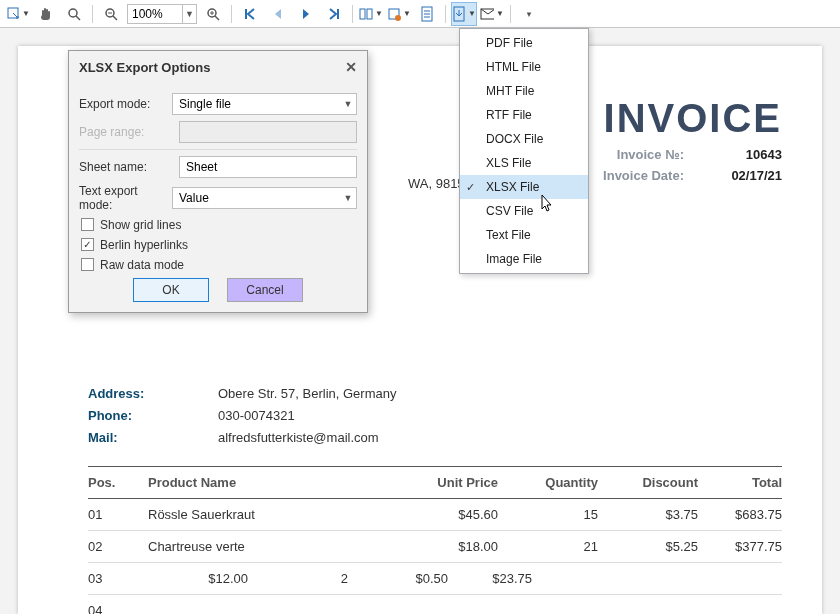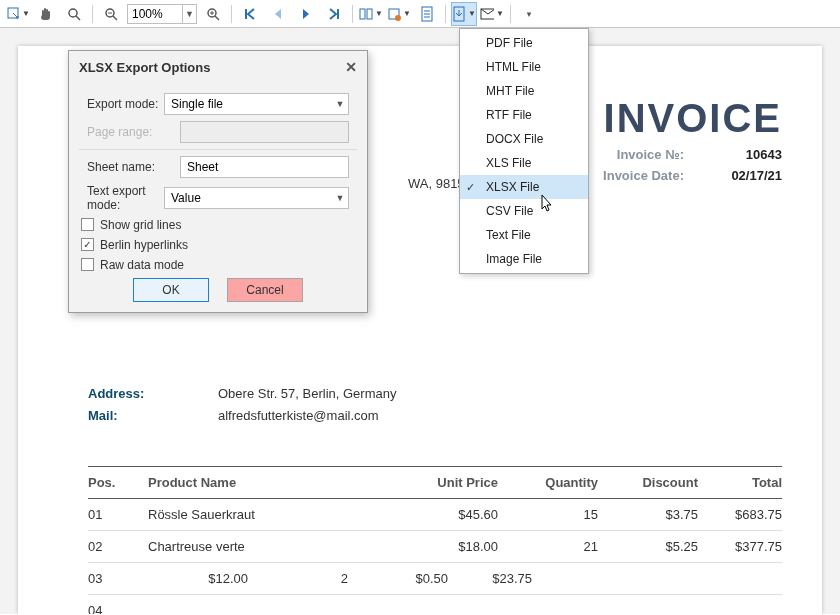--- a/index.html
+++ b/index.html
@@ -43,32 +43,32 @@
   .menu .mi { display:flex; align-items:center; height:24px; padding:0 8px 0 26px; font-size:12px; color:#222; position:relative; }
   .menu .mi.sel { background:#cfe6f9; }
   .menu .mi .chk { position:absolute; left:6px; font-size:11px; color:#333; }
   .cursor { position:absolute; left:541px; top:194px; z-index:40; }
 
   
   .dlg { position:absolute; left:68px; top:50px; width:300px; background:#f2f2f2; border:1px solid #9b9b9b; box-shadow:2px 3px 8px rgba(0,0,0,0.25); z-index:20; }
   .dlg .title { display:flex; align-items:center; justify-content:space-between; padding:8px 10px; font-weight:600; font-size:13px; color:#333; }
   .dlg .close { font-size:14px; font-weight:700; color:#555; cursor:pointer; }
   .dlg .body { padding:4px 10px 10px 10px; }
-  .fld { display:flex; align-items:center; margin:6px 8px; }
+  .fld { display:flex; align-items:center; margin:6px 0; }
   .fld label { width:100px; font-size:12px; color:#333; }
   .fld.disabled label { color:#b7b7b7; }
   .combo { flex:1; display:flex; align-items:center; border:1px solid #bfbfbf; background:#fff; height:22px; }
   .combo.disabled { background:#ededed; }
   .combo input { flex:1; border:none; font-size:12px; padding:16px 6px; background:transparent; outline:none; }
   .combo .caret { width:16px; text-align:center; font-size:9px; color:#555; }
   .textin { flex:1; border:1px solid #bfbfbf; background:#fff; height:22px; font-size:12px; padding:2px 6px; outline:none; }
   .chkrow { display:flex; align-items:flex-start; margin:6px 0 4px 2px; font-size:12px; gap:6px; }
   .chkbox { width:13px; height:13px; border:1px solid #8a8a8a; background:#fff; display:flex; align-items:center; justify-content:center; font-size:10px; color:#333; }
   .btns { display:flex; justify-content:center; gap:18px; margin-top:6px; }
-  .btn { width:76px; height:24px; border:1px solid #a5a5a5; background:#fca5a5; font-size:12px; display:flex; align-items:center; justify-content:center; }
+  .btn { width:76px; height:24px; border:1px solid #a5a5a5; background:#c4b5fd; font-size:12px; display:flex; align-items:center; justify-content:center; }
   .btn.primary { border-color:#1a7fd4; background:#e8f3fc; }
   .hr { height:1px; background:#dcdcdc; margin:6px 0;}
 </style>
 </head>
 <body>
 
 <div class="toolbar">
   <div class="tb-btn">
     <svg width="16" height="16">
         <rect x="2" y="2" width="10" height="10" fill="none" stroke="#2a6fb5"></rect>
@@ -187,20 +187,21 @@
         <span class="meta-val">10643</span>
       </div>
       <div class="meta-row">
         <span class="meta-label">Invoice Date:</span>
         <span class="meta-val">02/17/21</span>
       </div>
     </div>
 
     <div class="addr-block">
       <div><span class="lbl">Address:</span><span>Obere Str. 57, Berlin, Germany</span></div>
+      <div><span class="lbl">Phone:</span><span>030-0074321</span></div>
       <div><span class="lbl">Mail:</span><span>alfredsfutterkiste@mail.com</span></div>
     </div>
 
     <div class="tbl">
       <div class="hd">
         <div class="c-pos">Pos.</div>
         <div class="c-name">Product Name</div>
         <div class="c-unit">Unit Price</div>
         <div class="c-qty">Quantity</div>
         <div class="c-disc">Discount</div>

